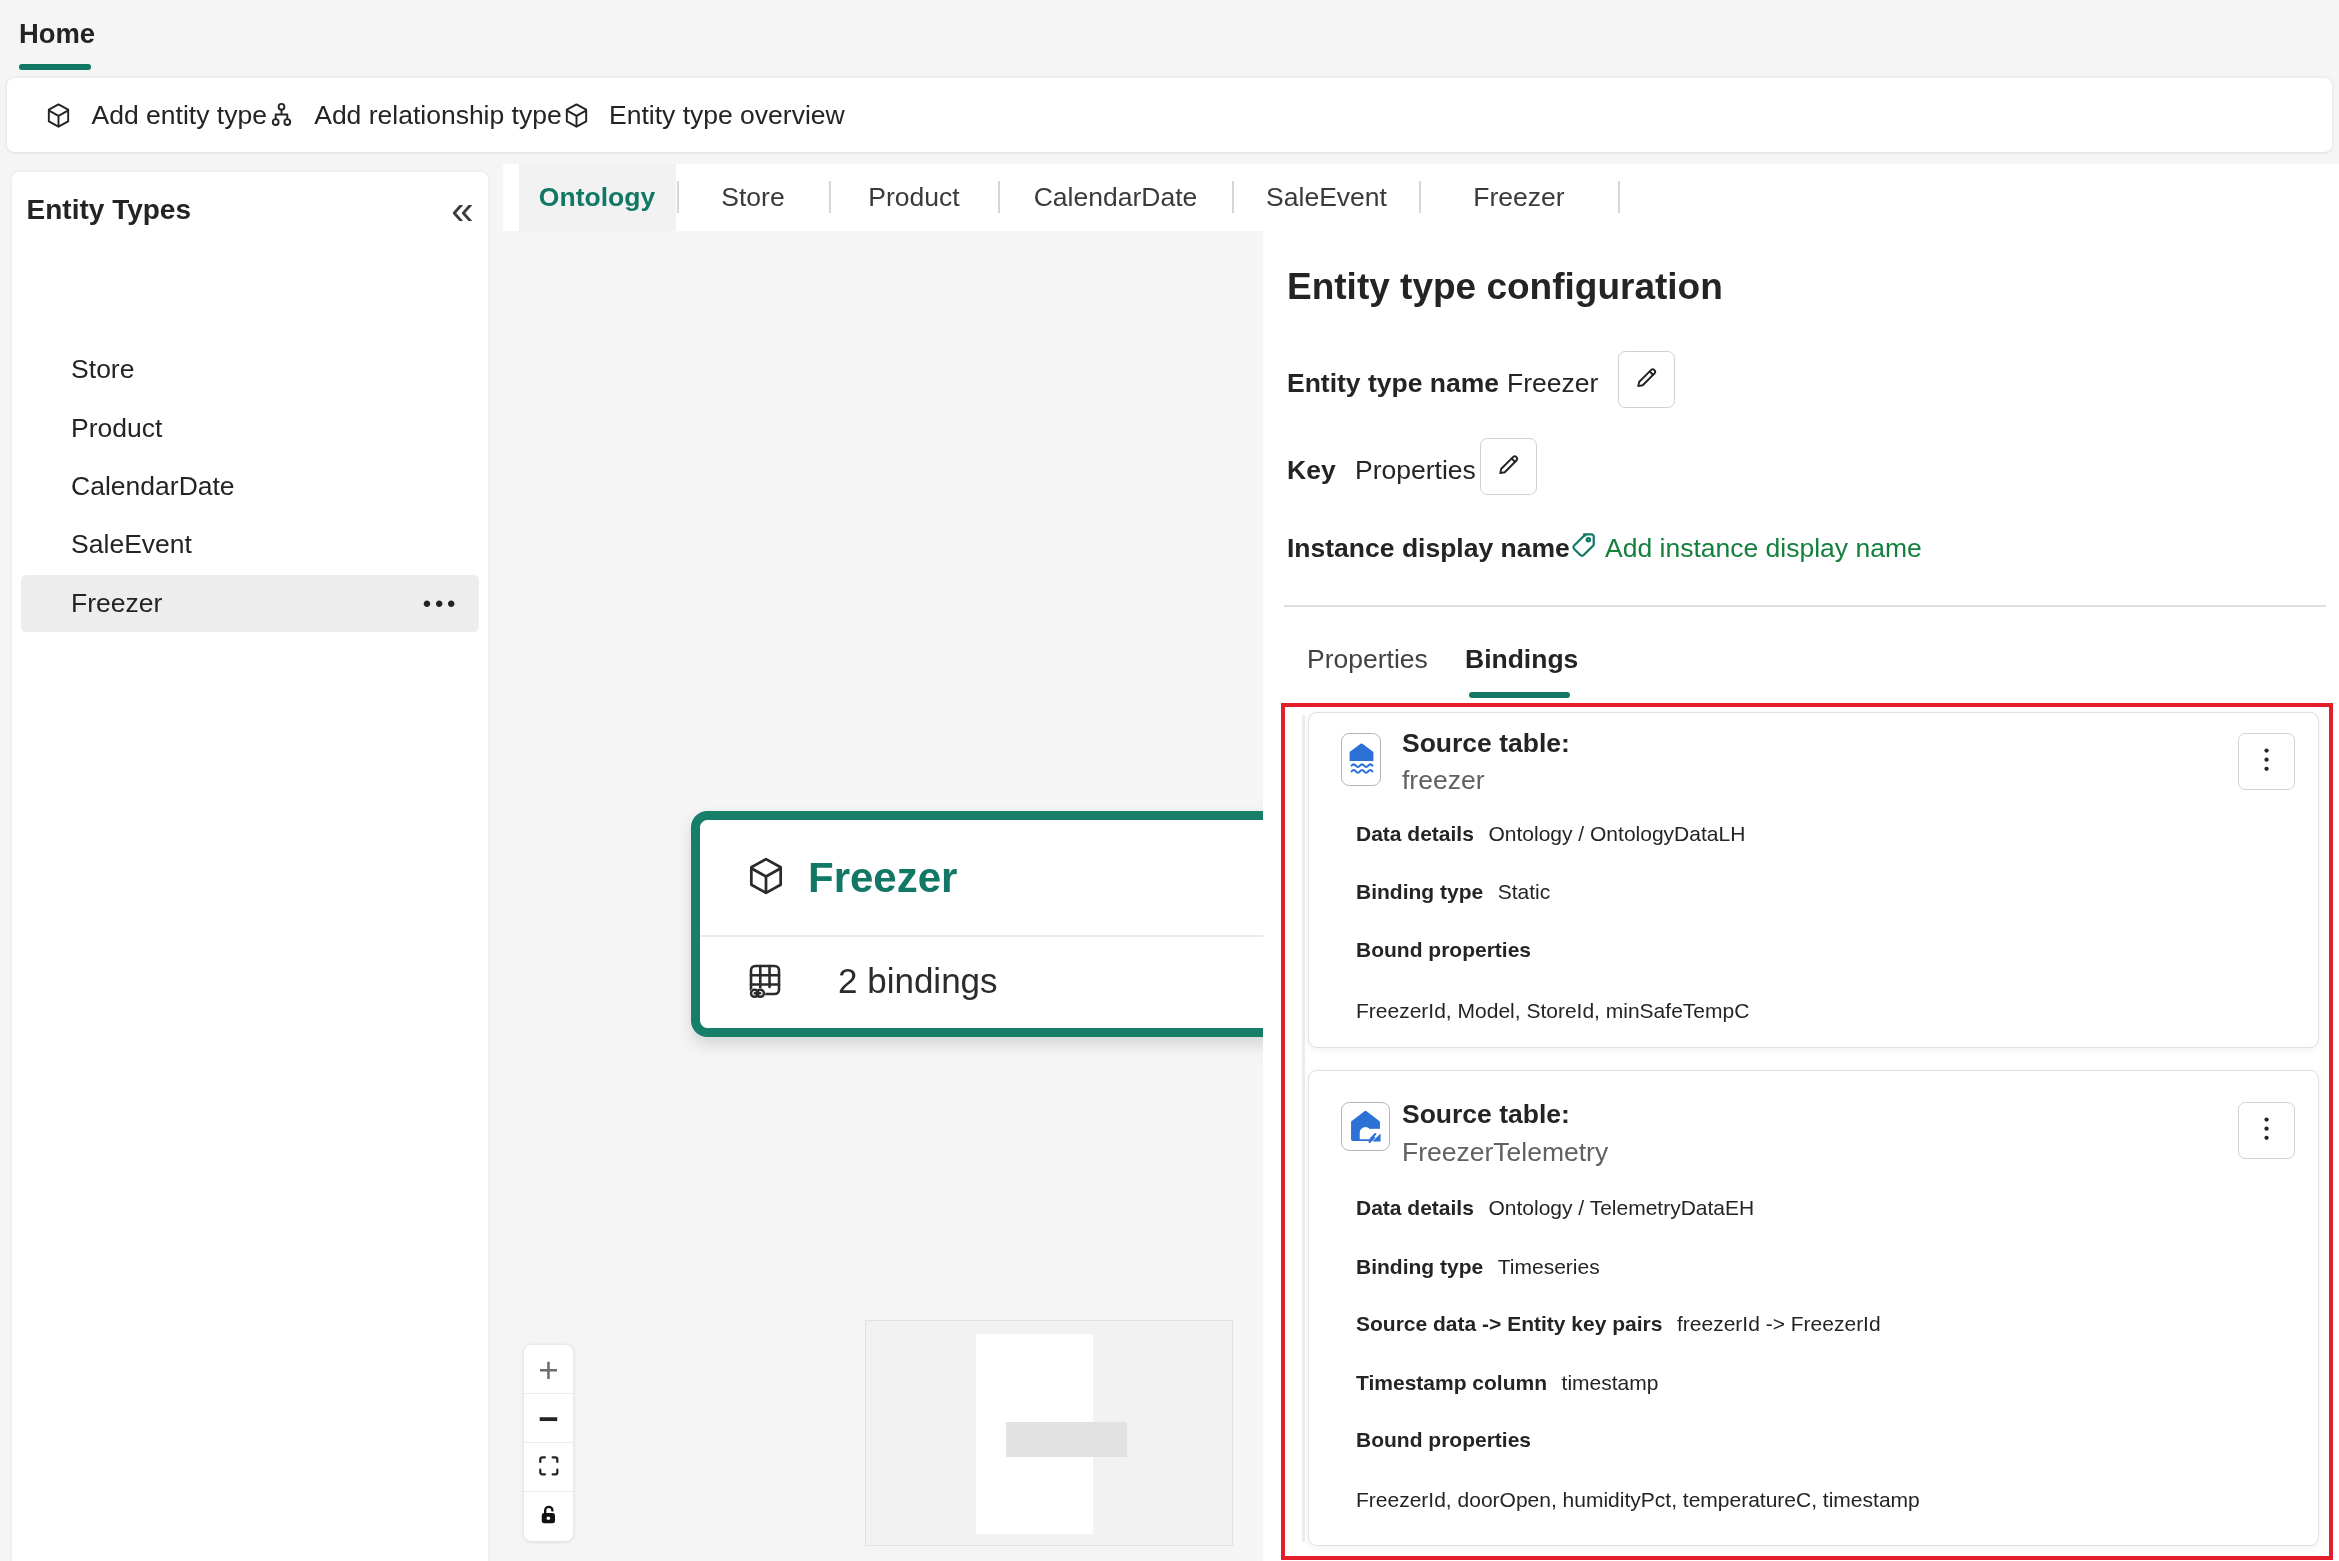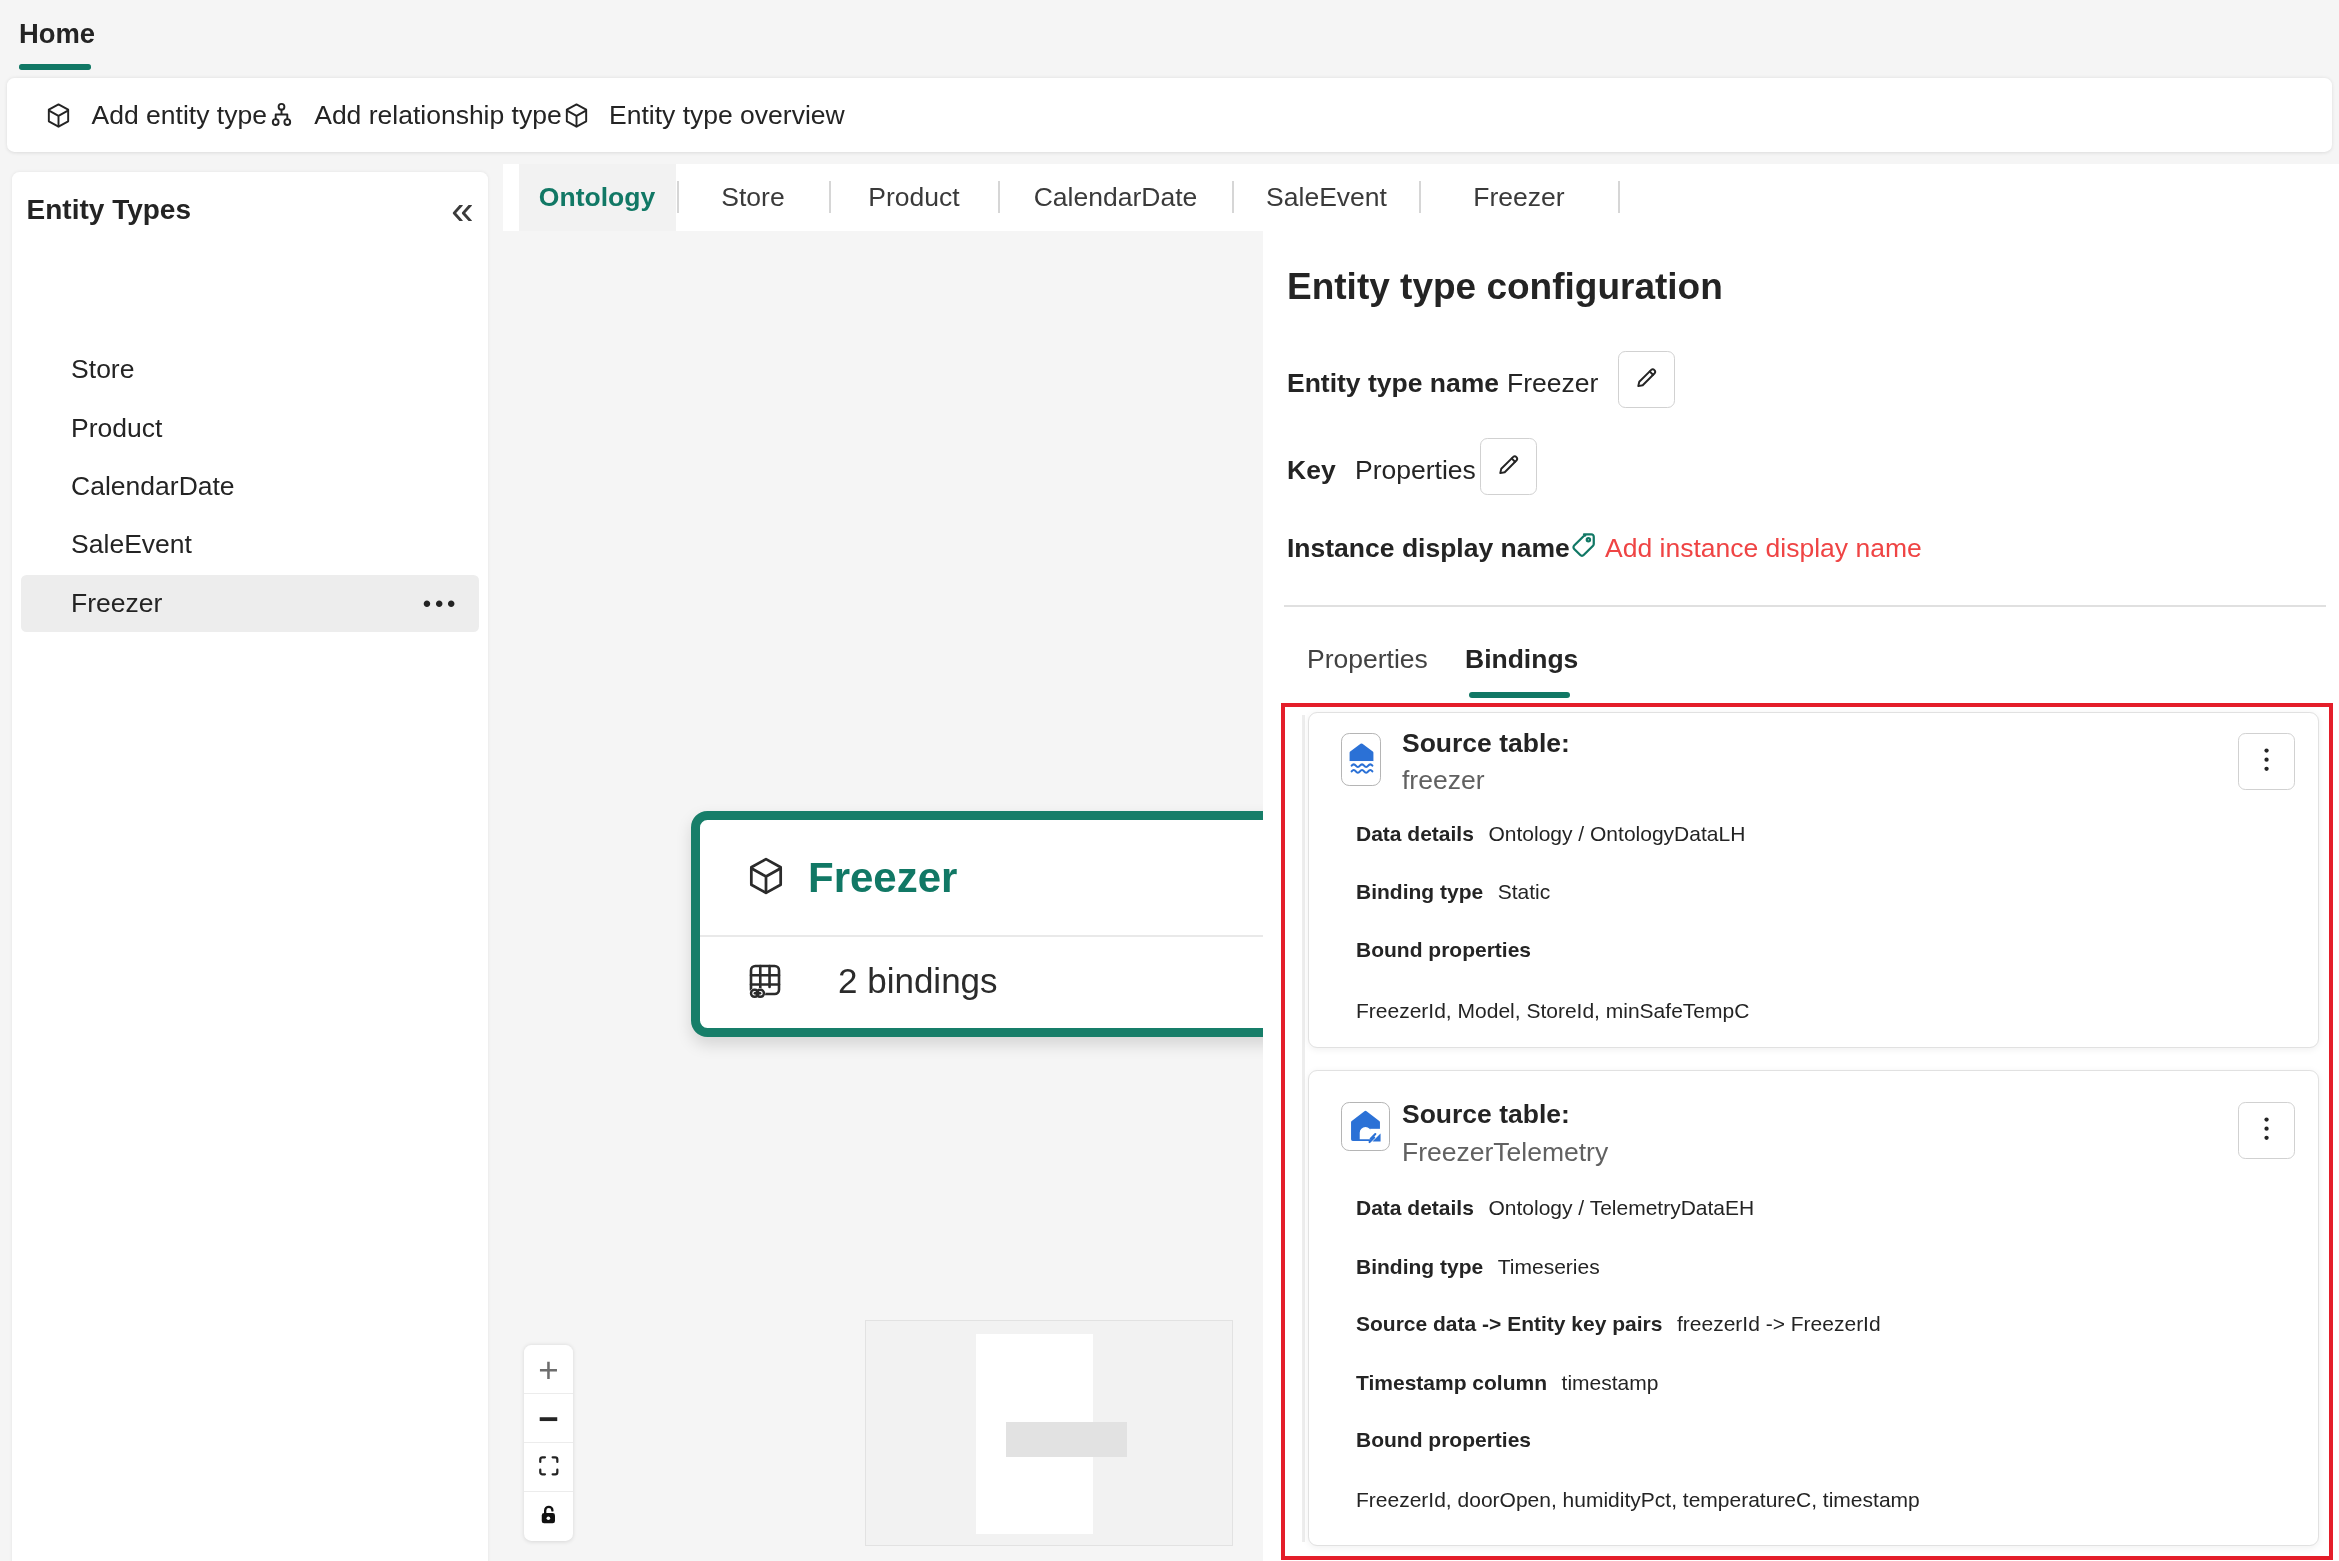--- a/index.html
+++ b/index.html
@@ -79,21 +79,21 @@
 
   
   .panel { left:1263px; top:231px; width:1076px; height:1330px; background:#fff; }
   .panel-title { left:24px; top:35px; font-size:37px; font-weight:700; }
   .f-label { font-size:26.5px; font-weight:700; }
   .f-value { font-size:26.5px; }
   .icon-btn {
     width:57px; height:57px; border:1.8px solid #d1d1d1; border-radius:7.3px; background:#fff;
     display:flex; align-items:center; justify-content:center; cursor:pointer;
   }
-  .teal-link { font-size:26.5px; color:#ef4444; cursor:pointer; }
+  .teal-link { font-size:26.5px; color:#15803d; cursor:pointer; }
   .panel-div { left:21px; top:374px; width:1042px; height:1.8px; background:#e0e0e0; }
   .ptab { font-size:26.5px; cursor:pointer; }
   .ptab.inactive { color:#424242; }
   .ptab.active { font-weight:700; color:#242424; }
   .ptab-underline { left:206px; top:461px; width:101px; height:6.4px; border-radius:3.7px; background:#117865; }
 
   .red-rect { left:18.3px; top:472px; width:1052px; height:857px; border:4.6px solid #e41e2a; }
   .scroll-line { left:39px; top:484px; width:2.7px; height:827px; background:#ededed; }
 
   .bind-card {

